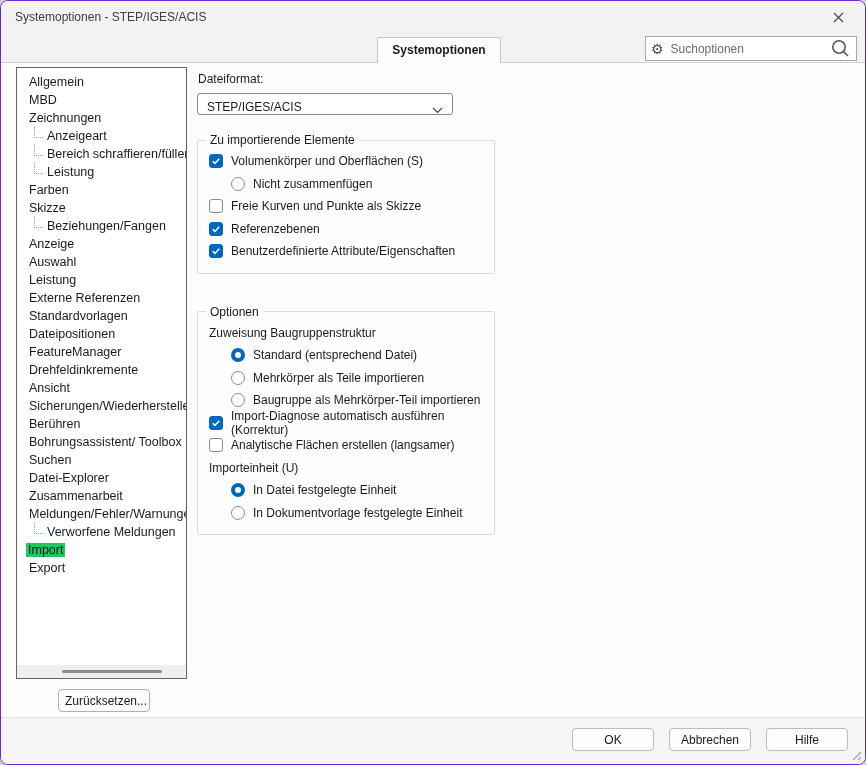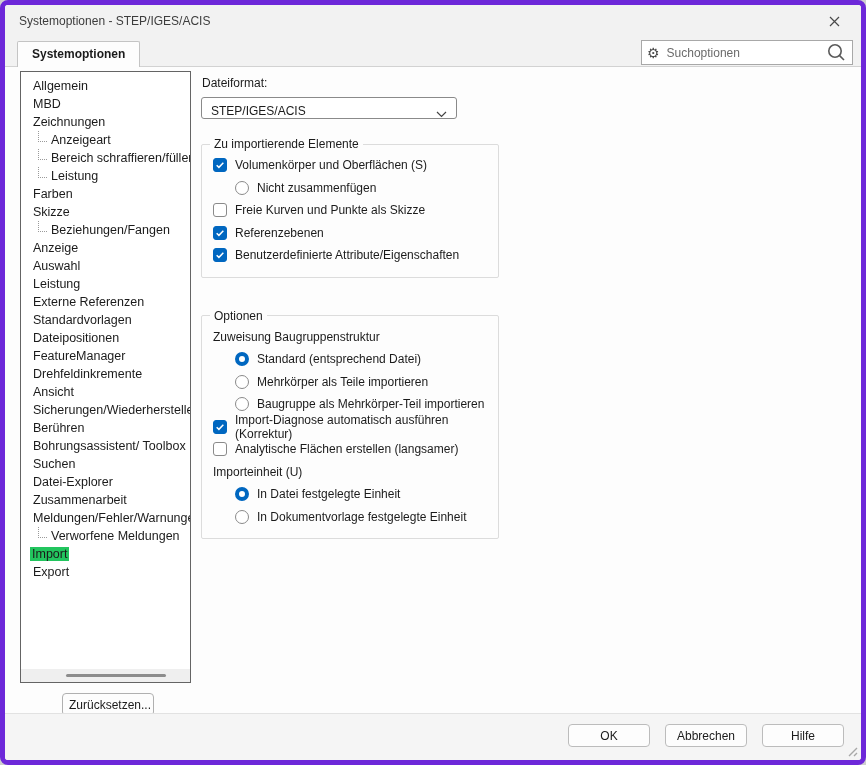--- a/index.html
+++ b/index.html
@@ -1,28 +1,28 @@
 <!DOCTYPE html>
 <html><head>
 <meta charset="utf-8">
 <style>
   :root { --accent:#0067C0; --text:#1b1b1b; --border-dark:#646464; --border-light:#dcdcdc; }
   html,body { margin:0; padding:0; background:#cfcfcf; }
   * { box-sizing:border-box; }
   .dialog {
     position:relative; width:866px; height:765px;
-    background:#fdfdfd; border:5px solid #6d28d9; border-radius:8px; overflow:hidden;
+    background:#fdfdfd; border:1px solid #6d28d9; border-radius:8px; overflow:hidden;
     font-family:"Liberation Sans","DejaVu Sans",sans-serif; font-size:12px; color:var(--text);
   }
   
   .titlebar { position:absolute; top:0; left:0; right:0; height:32px; background:#f2f2f2; display:flex; align-items:center; padding:0 14px; }
   .titlebar .title { font-size:12px; color:#3d3d3d; }
   .close-btn { position:absolute; right:6px; top:2px; width:42px; height:28px; display:flex; align-items:center; justify-content:center; background:transparent; border:none; cursor:pointer; }
   
-  .tabstrip { position:absolute; top:32px; left:0; right:0; height:30px; background:#f2f2f2; border-bottom:1px solid #d2d2d2; display:flex; align-items:flex-end; padding-left:12px; }
+  .tabstrip { position:absolute; top:32px; left:0; right:0; height:30px; background:#f2f2f2; border-bottom:1px solid #d2d2d2; display:flex; align-items:flex-end; padding-left:12px;justify-content:center; }
   .tab { height:26px; line-height:25px; padding:0 14px; background:#fdfdfd; border:1px solid #c4c4c4; border-bottom:none; font-weight:700; font-size:12px; margin-bottom:-1px; border-radius:2px 2px 0 0; cursor:default; }
   .searchbox { position:absolute; right:8px; top:3px; width:212px; height:25px; background:#fff; border:1px solid #a8a8a8; display:flex; align-items:center; padding:0 5px; gap:5px; }
   .gear { font-size:14px; color:#4a4a4a; line-height:1; }
   .searchbox input { flex:1; border:none; outline:none; background:transparent; font-family:inherit; font-size:12px; color:#b91c1c; min-width:0; }
   .searchbox input::placeholder { color:#6b6b6b; opacity:1; }
   
   .listbox { position:absolute; left:15px; top:66px; width:171px; height:612px; background:#fff; border:1px solid var(--border-dark); overflow:hidden; }
   .list-items { padding-top:5px; }
   .list-item { height:18px; line-height:18px; padding-left:12px; white-space:nowrap; font-size:12.5px; cursor:default; }
   .list-item.sub { padding-left:17px; }

